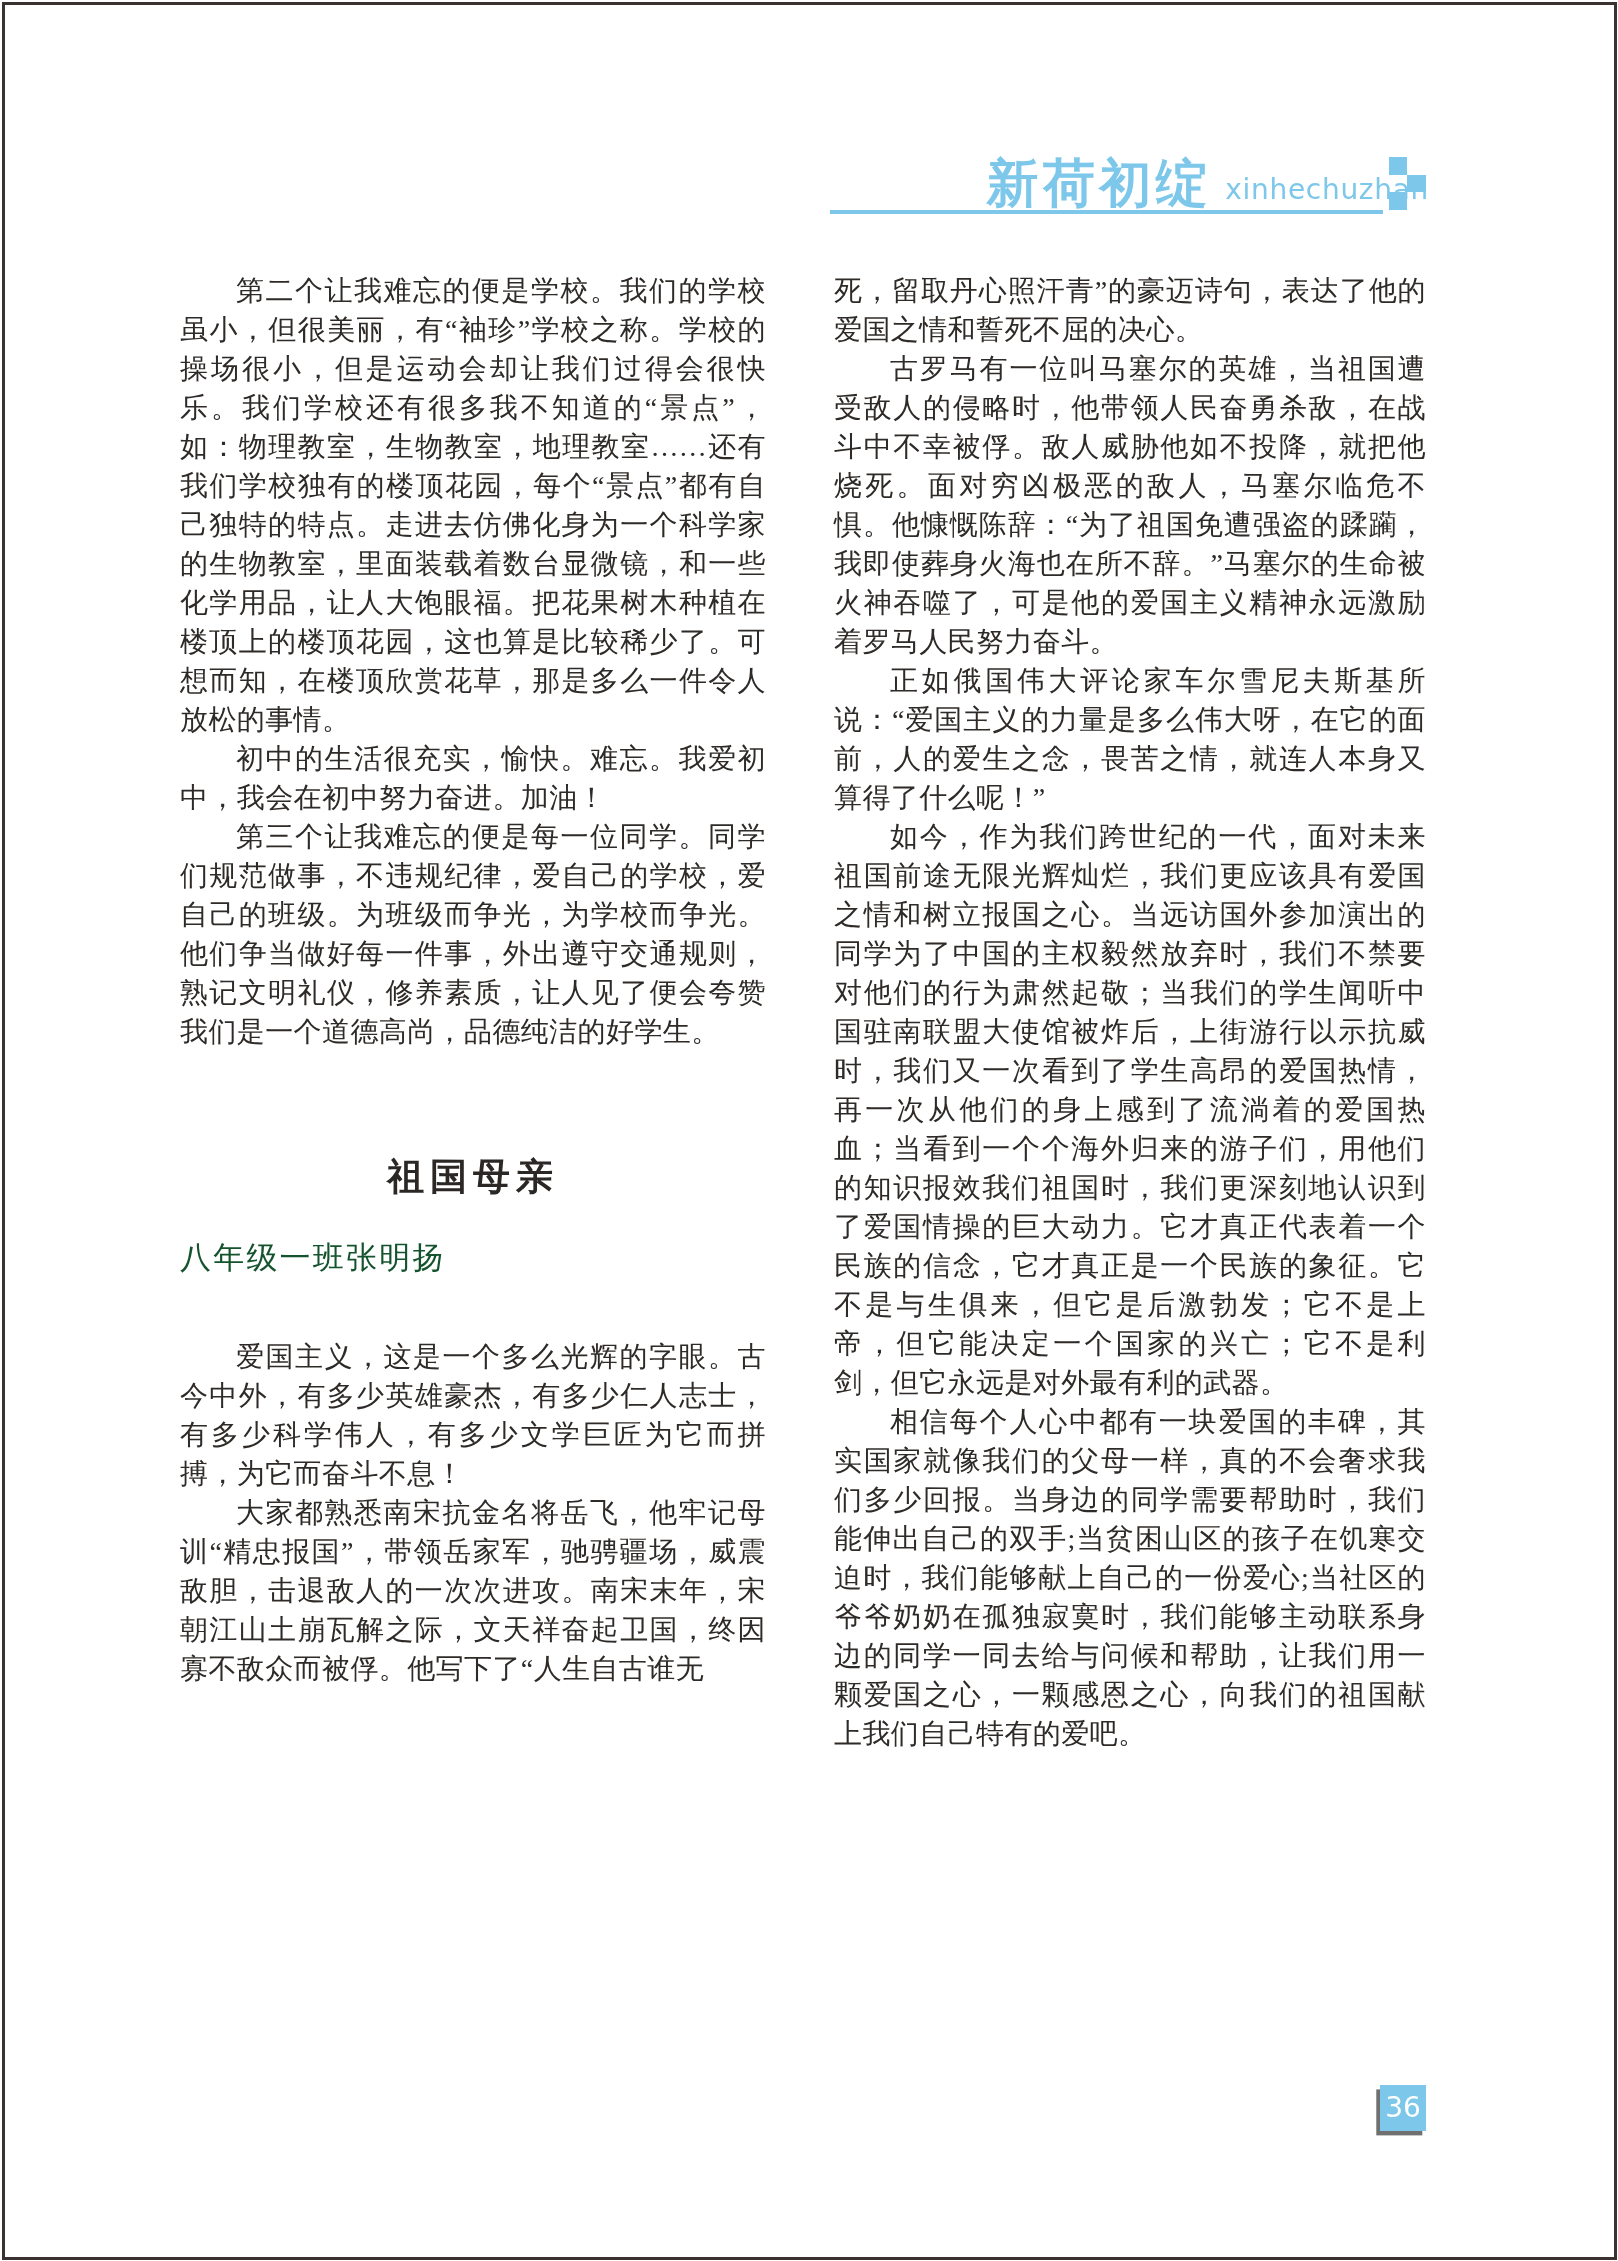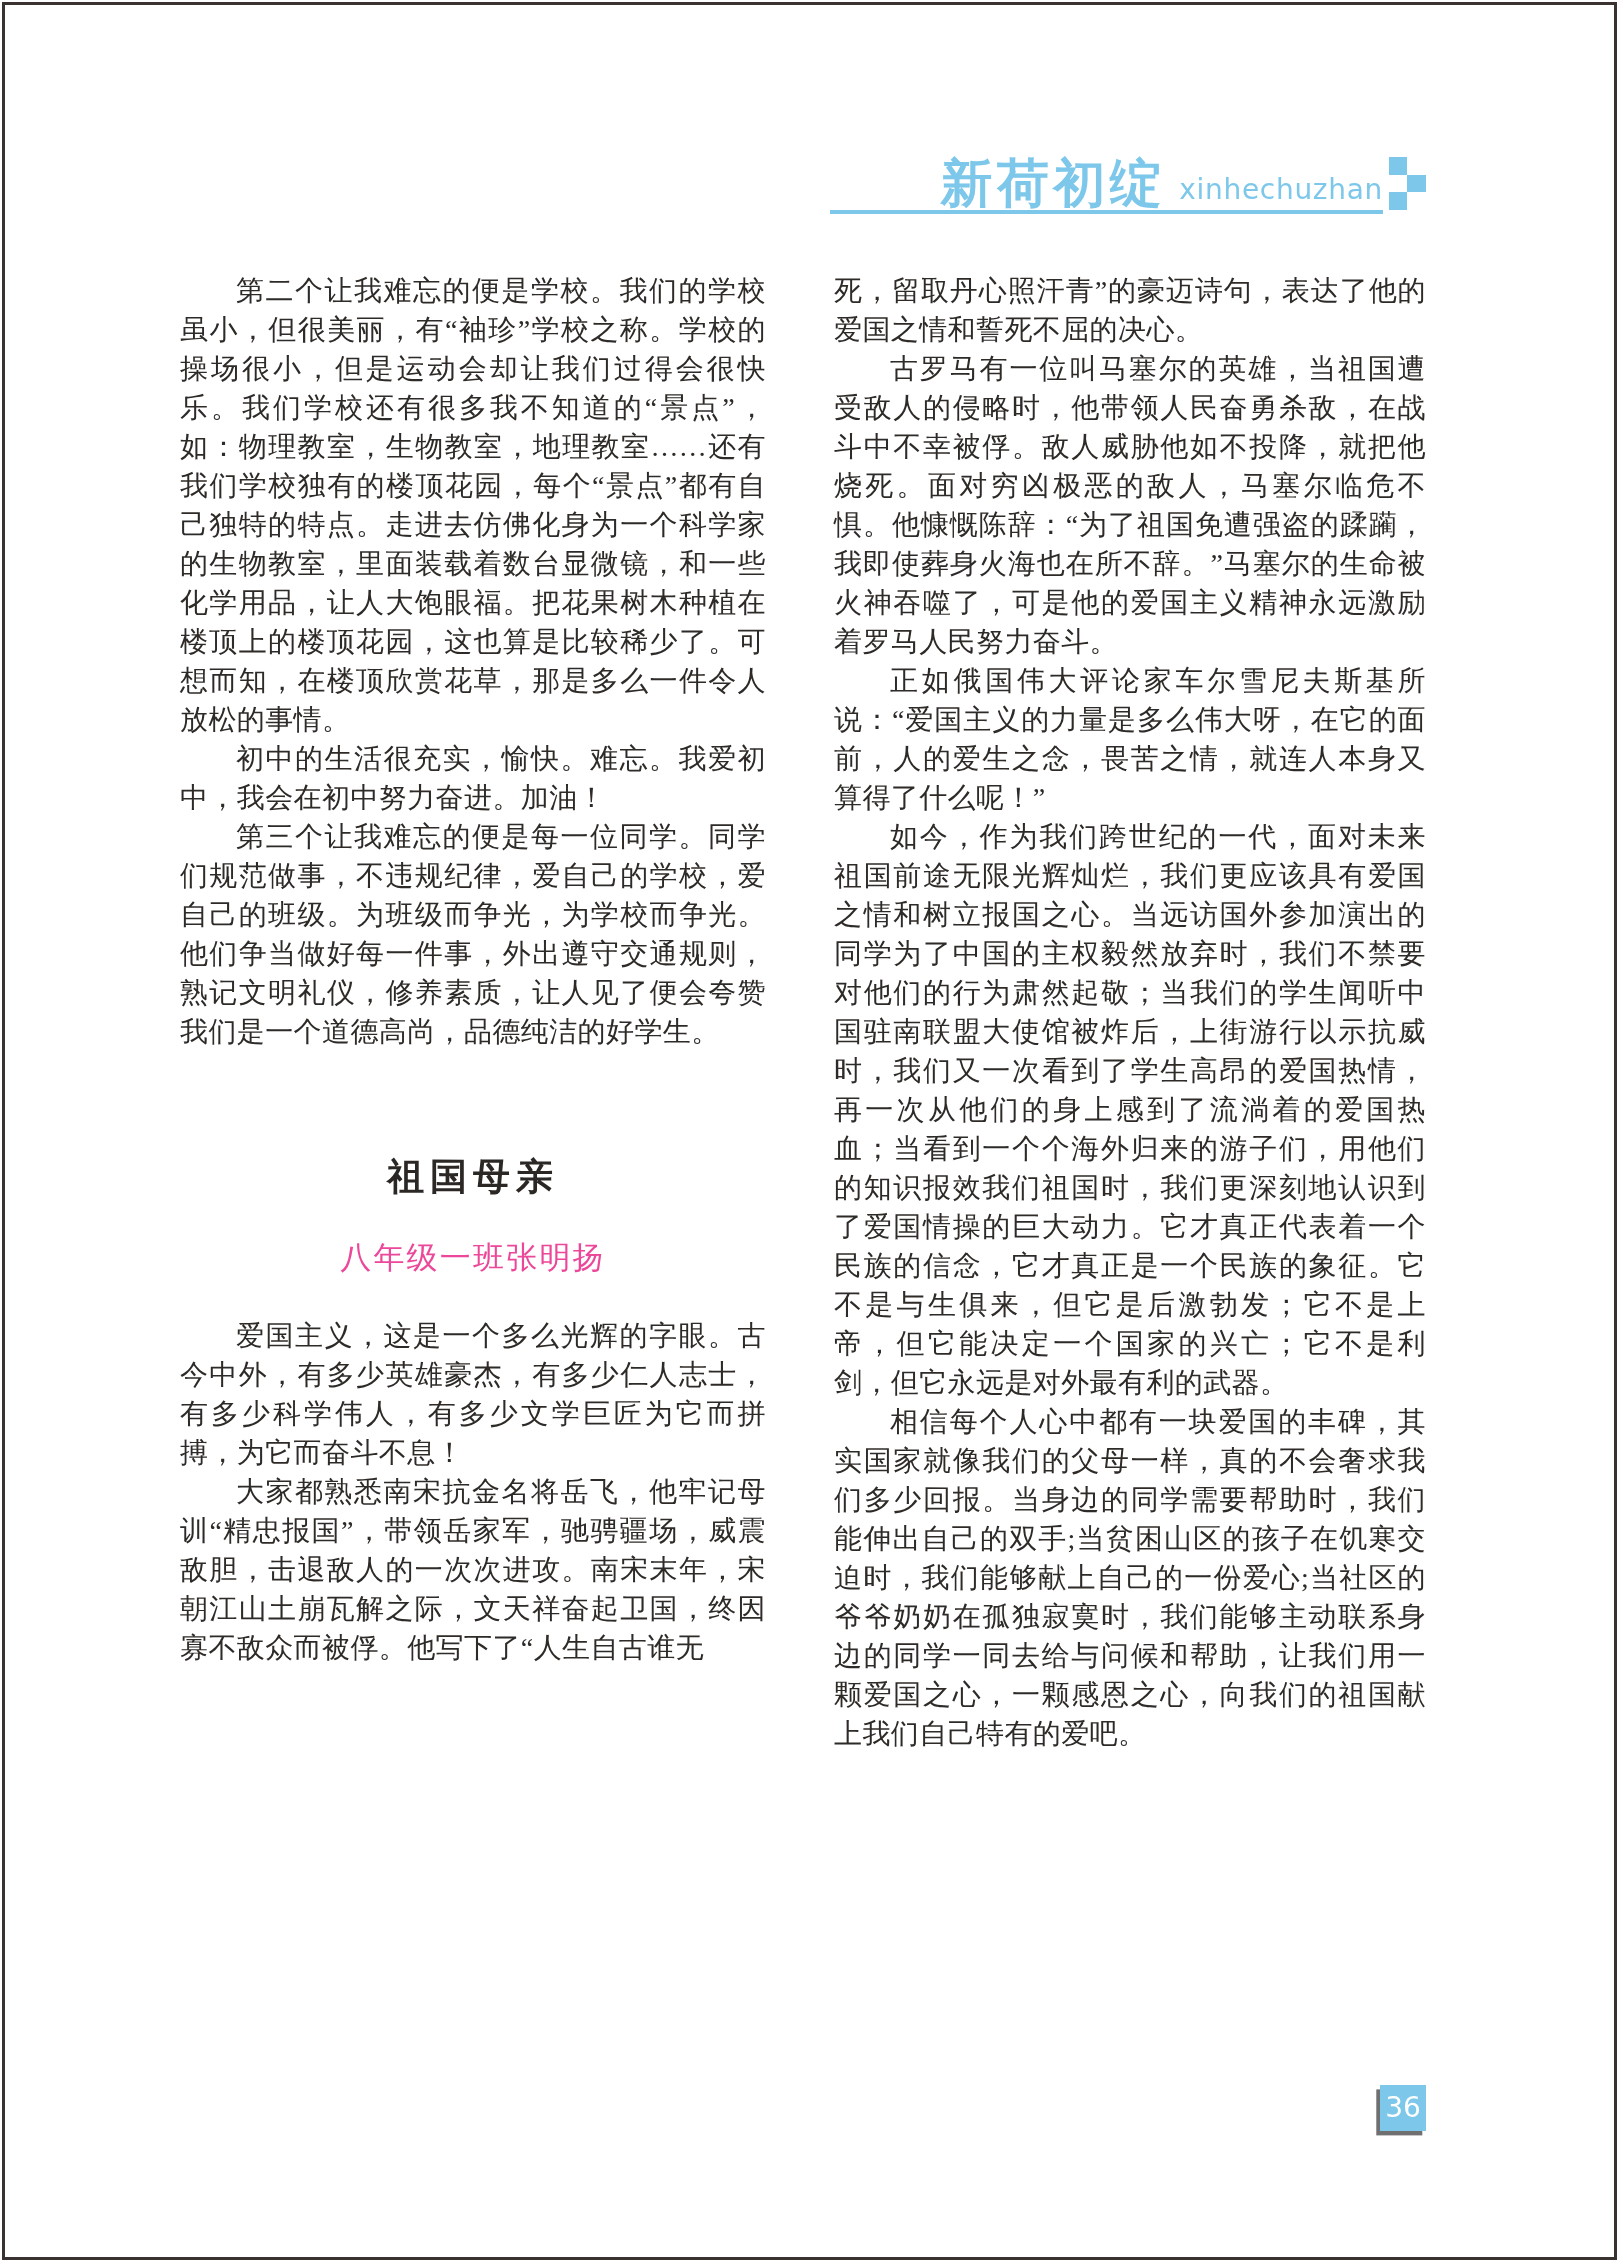--- a/index.html
+++ b/index.html
@@ -10,21 +10,21 @@
     position: relative;
     font-family: "Liberation Serif", "DejaVu Serif", serif;
   }
   .page-frame {
     position: absolute; inset: 1.5px;
     border: 3.7px solid #3a3230;
     pointer-events: none;
   }
   
   .masthead-row {
-    position: absolute; left: 830px; top: 144px;
+    position: absolute; left: 876px; top: 144px;
     width: 553px; height: 65px;
     display: flex; align-items: flex-end; justify-content: flex-end;
     gap: 13.2px;
     font-family: "DejaVu Sans", sans-serif;
     color: #7cc7ea;
   }
   .masthead-cn {
     font-size: 52px; font-weight: 700; line-height: 1;
     letter-spacing: 4.4px; white-space: nowrap;
   }
@@ -55,23 +55,23 @@
   p.para.indent { text-indent: 2em; }
 
   
   .essay-title {
     margin: 107px 0 0 0;
     font-size: 37px; font-weight: 700;
     text-align: center; letter-spacing: 5.9px;
     line-height: 1; color: #2b2724;
   }
   .essay-byline {
-    margin: 47px 0 43px 0;
-    font-size: 31px; text-align: center;
-    letter-spacing: 2.2px; line-height: 1; color: #ec4899;
+    margin: 47px 0 64px 0;
+    font-size: 31px; 
+    letter-spacing: 2.2px; line-height: 1; color: #14532d;
   }
 
   
   .page-badge {
     position: absolute; left: 1380px; top: 2085px;
     width: 46px; height: 46px;
     background: #7cc7ea;
     box-shadow: -3.7px 4.4px 0 #707070;
     display: flex; align-items: center; justify-content: center;
     font-family: "DejaVu Sans", sans-serif;

